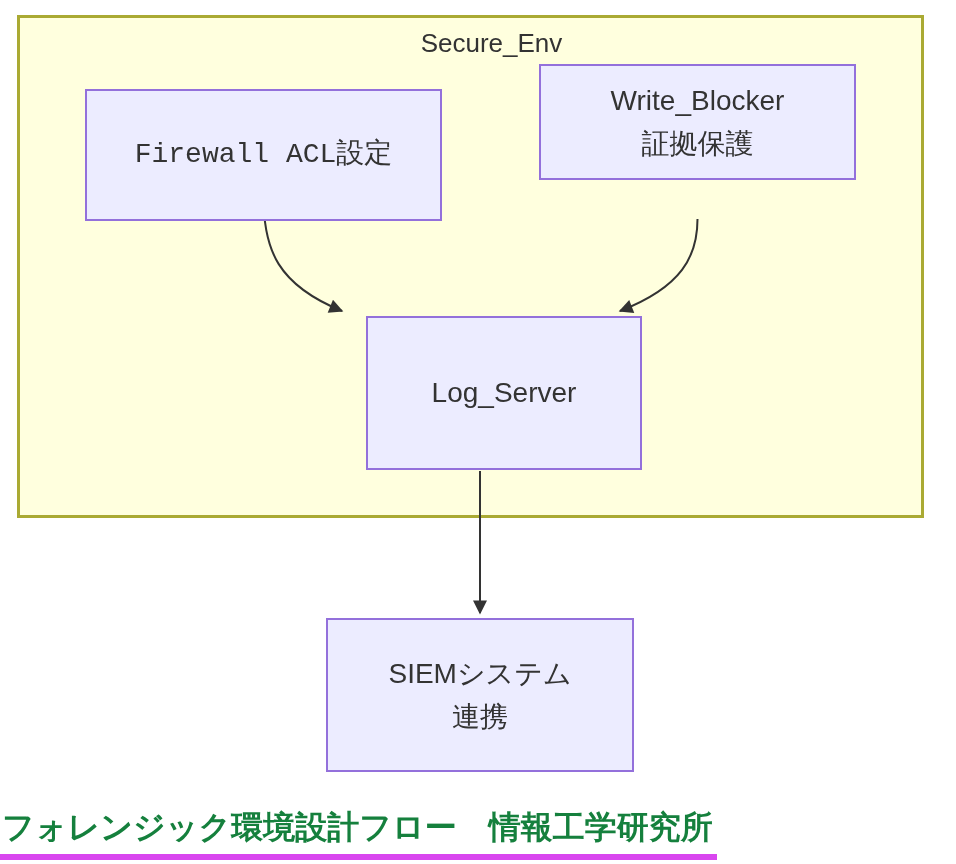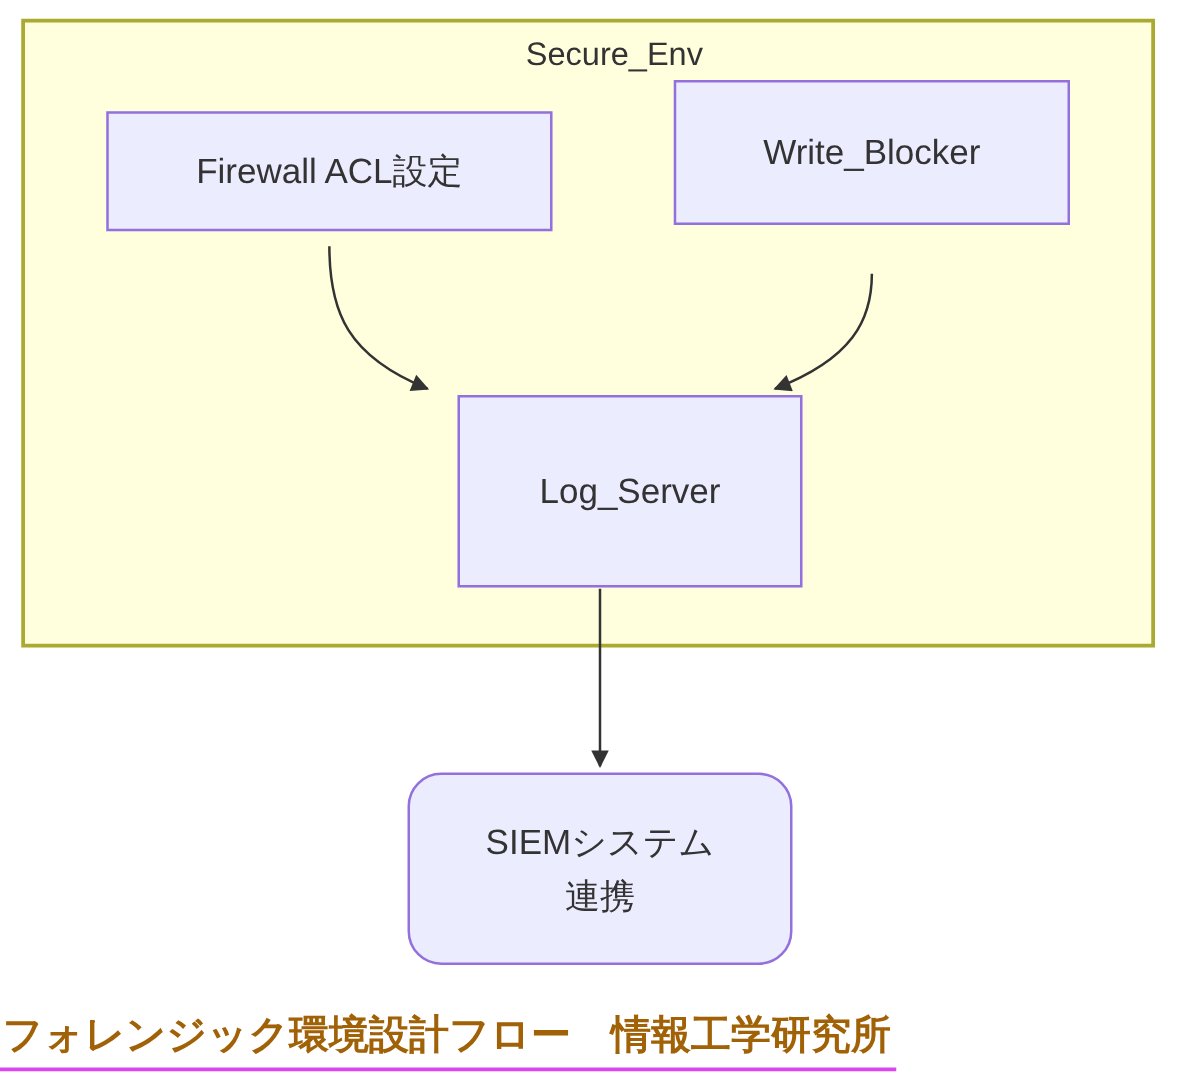--- a/index.html
+++ b/index.html
@@ -40,32 +40,32 @@
     border: 2px solid #9370db;
     color: #333333;
     font-size: 28px;
     line-height: 1.55;
     display: flex;
     flex-direction: column;
     align-items: center;
     justify-content: center;
     text-align: center;
   }
-  .node-firewall   { left: 85px;  top: 89px;  width: 357px; height: 96px; }
+  .node-firewall   { left: 85px;  top: 89px;  width: 357px; height: 132px; font-family: Liberation Mono, monospace; }
   .node-writeblocker { left: 539px; top: 64px;  width: 317px; height: 116px; }
   .node-logserver  { left: 342px; top: 316px; width: 276px; height: 154px; margin-left: 24px; }
-  .node-siem       { left: 326px; top: 618px; width: 308px; height: 154px; border-radius: 27px; }
+  .node-siem       { left: 326px; top: 618px; width: 308px; height: 154px; }
   .caption {
     position: absolute;
     left: 0; top: 806px;
     display: inline-block;
     font-size: 32px;
     font-weight: bold;
-    color: #a16207;
-    border-bottom: 3px solid #d946ef;
+    color: #15803d;
+    border-bottom: 6px solid #d946ef;
     padding: 0 4px 4px 2px;
     white-space: nowrap;
   }
 </style>
 </head>
 <body>
 
 <div class="canvas">
 
   <div class="cluster">
@@ -82,20 +82,21 @@
     <path d="M 697.5 219 C 697.5 256, 682 287, 620 311" fill="none" stroke="#333333" stroke-width="2" marker-end="url(#arrowhead)"></path>
     <path d="M 480 471 L 480 613" fill="none" stroke="#333333" stroke-width="2" marker-end="url(#arrowhead)"></path>
   </svg>
 
   <div class="node node-firewall">
     <span>Firewall ACL設定</span>
   </div>
 
   <div class="node node-writeblocker">
     <span>Write_Blocker</span>
+    <span>証拠保護</span>
   </div>
 
   <div class="node node-logserver">
     <span>Log_Server</span>
   </div>
 
   <div class="node node-siem">
     <span>SIEMシステム</span>
     <span>連携</span>
   </div>

